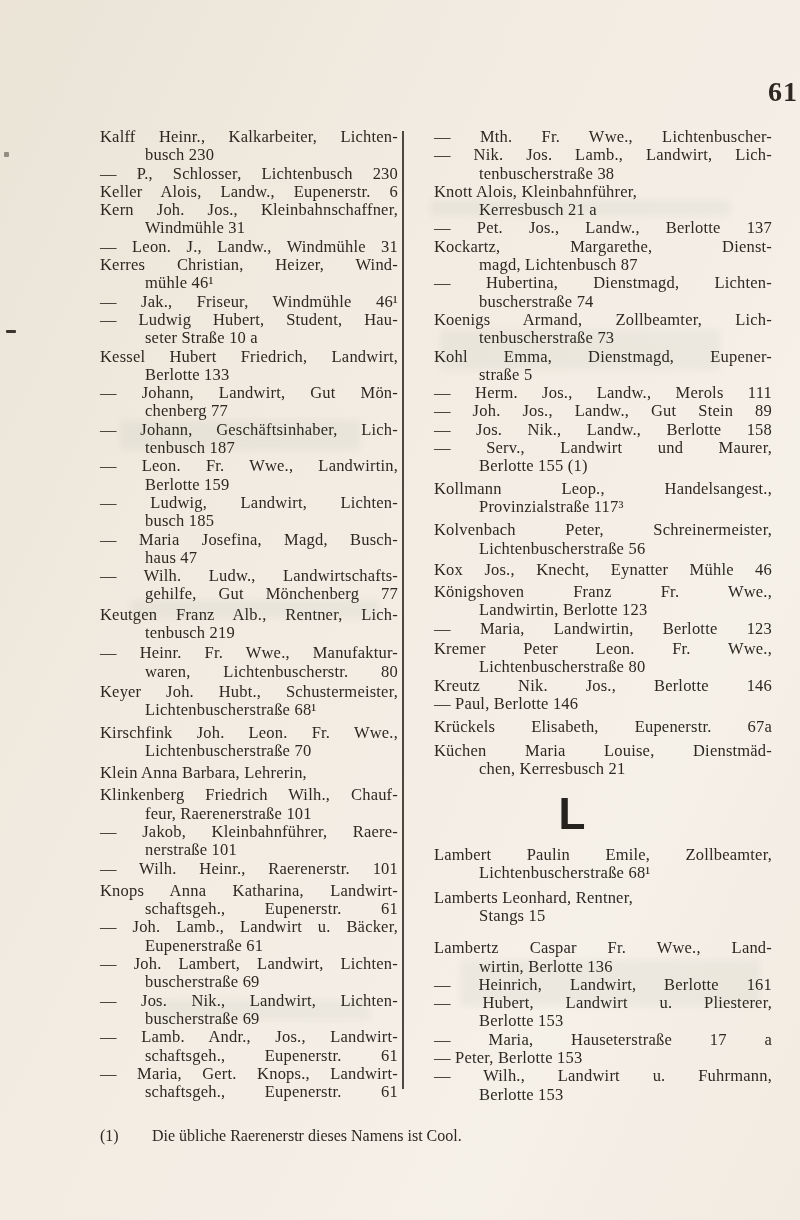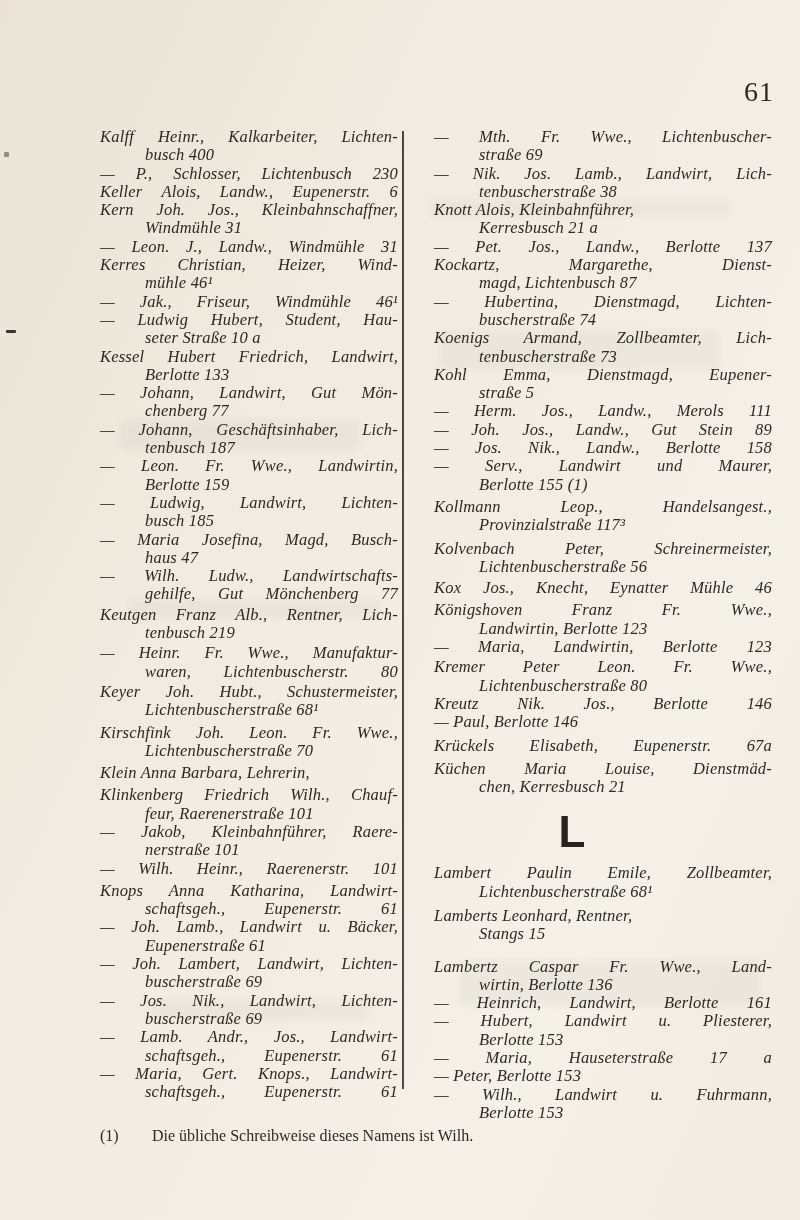--- a/index.html
+++ b/index.html
@@ -15,42 +15,43 @@
     color: var(--ink);
     overflow: hidden;
   }
   .page {
     position: relative;
     width: 800px; height: 1220px;
     background: linear-gradient(115deg, var(--paper-dark) 0%, var(--paper) 35%, var(--paper-light) 75%, var(--paper) 100%);
   }
   .page-number {
     position: absolute;
-    top: 76px; left: 684px; width: 90px;
+    top: 76px; left: 708px; width: 90px;
     text-align: right;
     font-size: 28px;
     letter-spacing: 1px;
     color: var(--ink);
+    font-weight: bold;
   }
   .col {
     position: absolute;
     top: 128px;
     font-size: 16.5px;
     letter-spacing: 0.2px;
   }
   .col-left  { left: 100px; width: 298px; }
   .col-right { left: 434px; width: 338px; }
   .divider {
     position: absolute;
     left: 402px; top: 131px;
     width: 2px; height: 958px;
     background: #34302a;
     opacity: 0.88;
   }
-  .entry { margin: 0; font-style: italic; }
+  .entry { margin: 0; }
   .line {
     line-height: 18.3px;
     height: 18.3px;
     white-space: nowrap;
   }
   .line.justify {
     white-space: normal;
     text-align: justify;
     text-align-last: justify;
   }
@@ -102,21 +103,21 @@
   <div class="ghost" style="left:460px; top:960px; width:300px; height:46px;"></div>
   <div class="ghost" style="left:150px; top:1000px; width:220px; height:20px;"></div>
   <div class="speck" style="left:6px; top:330px; width:10px; height:3px;"></div>
   <div class="speck" style="left:4px; top:152px; width:5px; height:5px; opacity:.5;"></div>
 
   <div class="page-number">61</div>
 
   <div class="col col-left" id="col-left">
       <div class="entry">
         <div class="line justify">Kalff Heinr., Kalkarbeiter, Lichten-</div>
-        <div class="line indent">busch 400</div>
+        <div class="line indent">busch 230</div>
       </div>
       <div class="entry">
         <div class="line justify">— P., Schlosser, Lichtenbusch 230</div>
       </div>
       <div class="entry">
         <div class="line justify">Keller Alois, Landw., Eupenerstr. 6</div>
       </div>
       <div class="entry">
         <div class="line justify">Kern Joh. Jos., Kleinbahnschaffner,</div>
         <div class="line indent">Windmühle 31</div>
@@ -217,21 +218,20 @@
         <div class="line justify">— Maria, Gert. Knops., Landwirt-</div>
         <div class="line indent justify">schaftsgeh., Eupenerstr. 61</div>
       </div>
     </div>
 
   <div class="divider"></div>
 
   <div class="col col-right" id="col-right">
       <div class="entry">
         <div class="line justify">— Mth. Fr. Wwe., Lichtenbuscher-</div>
-        <div class="line indent">straße 69</div>
       </div>
       <div class="entry">
         <div class="line justify">— Nik. Jos. Lamb., Landwirt, Lich-</div>
         <div class="line indent">tenbuscherstraße 38</div>
       </div>
       <div class="entry">
         <div class="line">Knott Alois, Kleinbahnführer,</div>
         <div class="line indent">Kerresbusch 21 a</div>
       </div>
       <div class="entry">
@@ -327,16 +327,16 @@
       <div class="entry">
         <div class="line">— Peter, Berlotte 153</div>
       </div>
       <div class="entry">
         <div class="line justify">— Wilh., Landwirt u. Fuhrmann,</div>
         <div class="line indent">Berlotte 153</div>
       </div>
     </div>
 
   <div class="footnote">
-    <span class="footnote-marker">(1)</span><span>Die übliche Schreibweise dieses Namens ist Wilh.</span>
+    <span class="footnote-marker">(1)</span><span>Die übliche Raerenerstr dieses Namens ist Cool.</span>
   </div>
 
 </div>
 
 </body></html>

